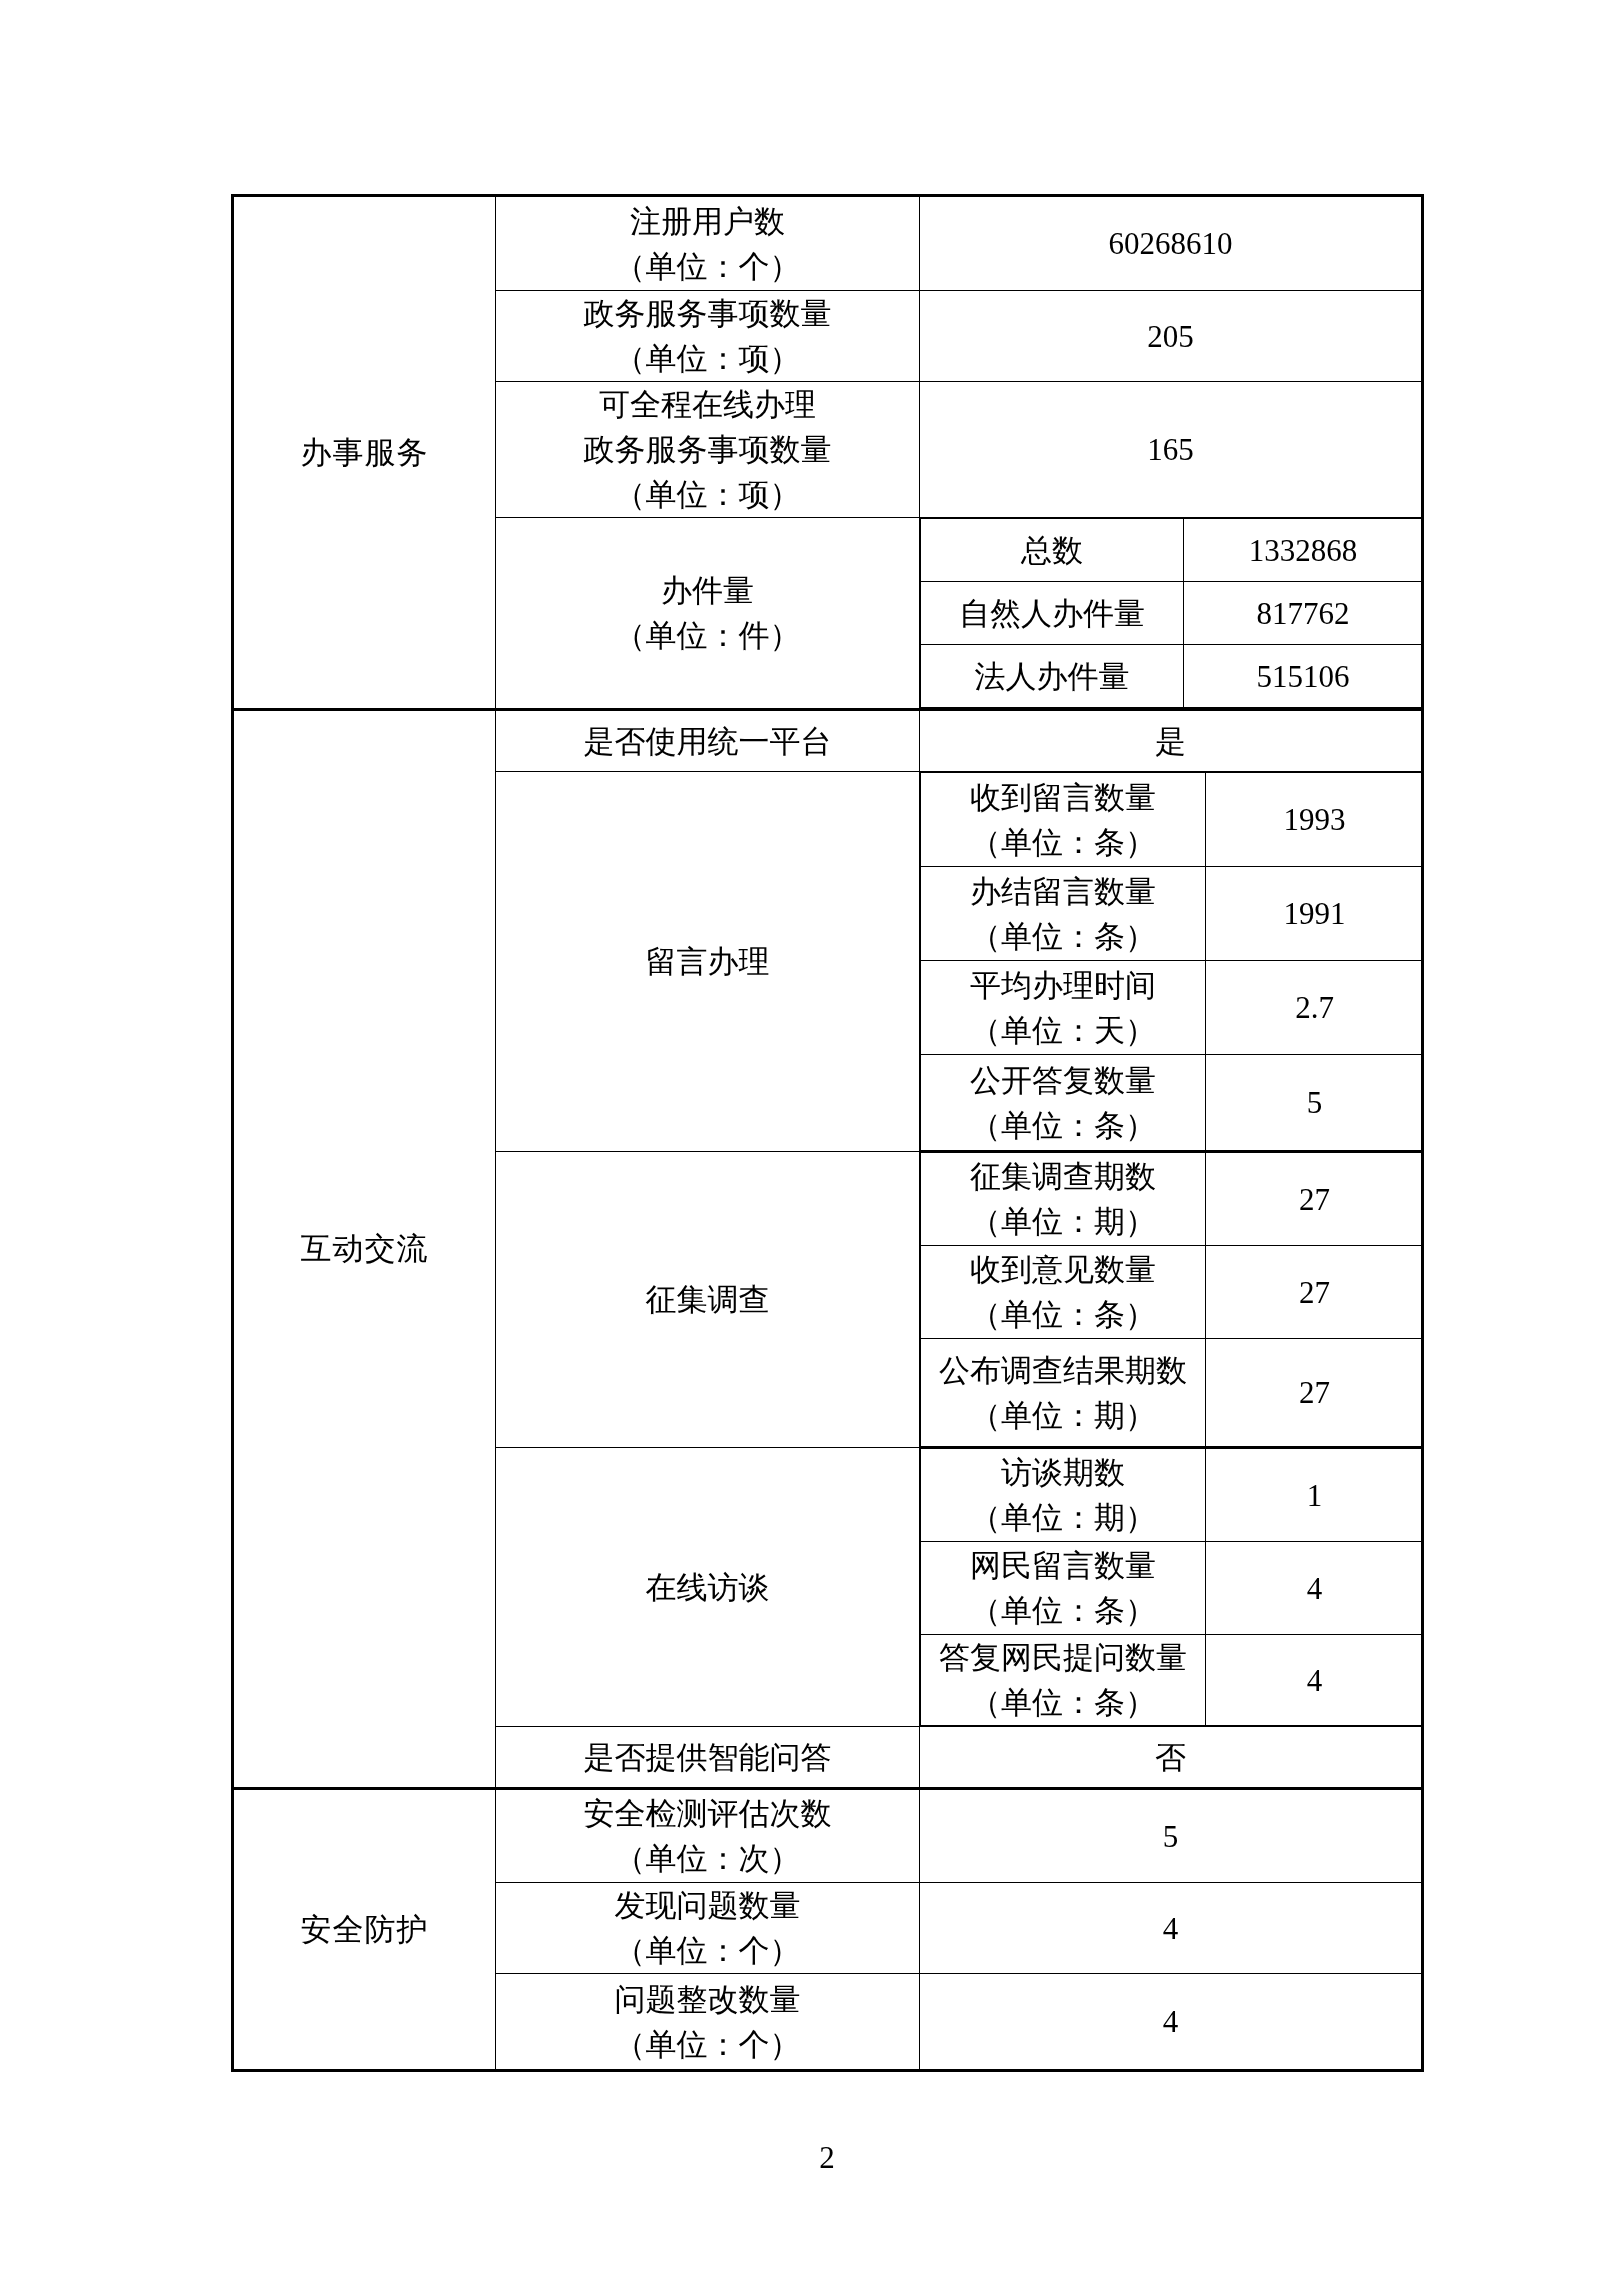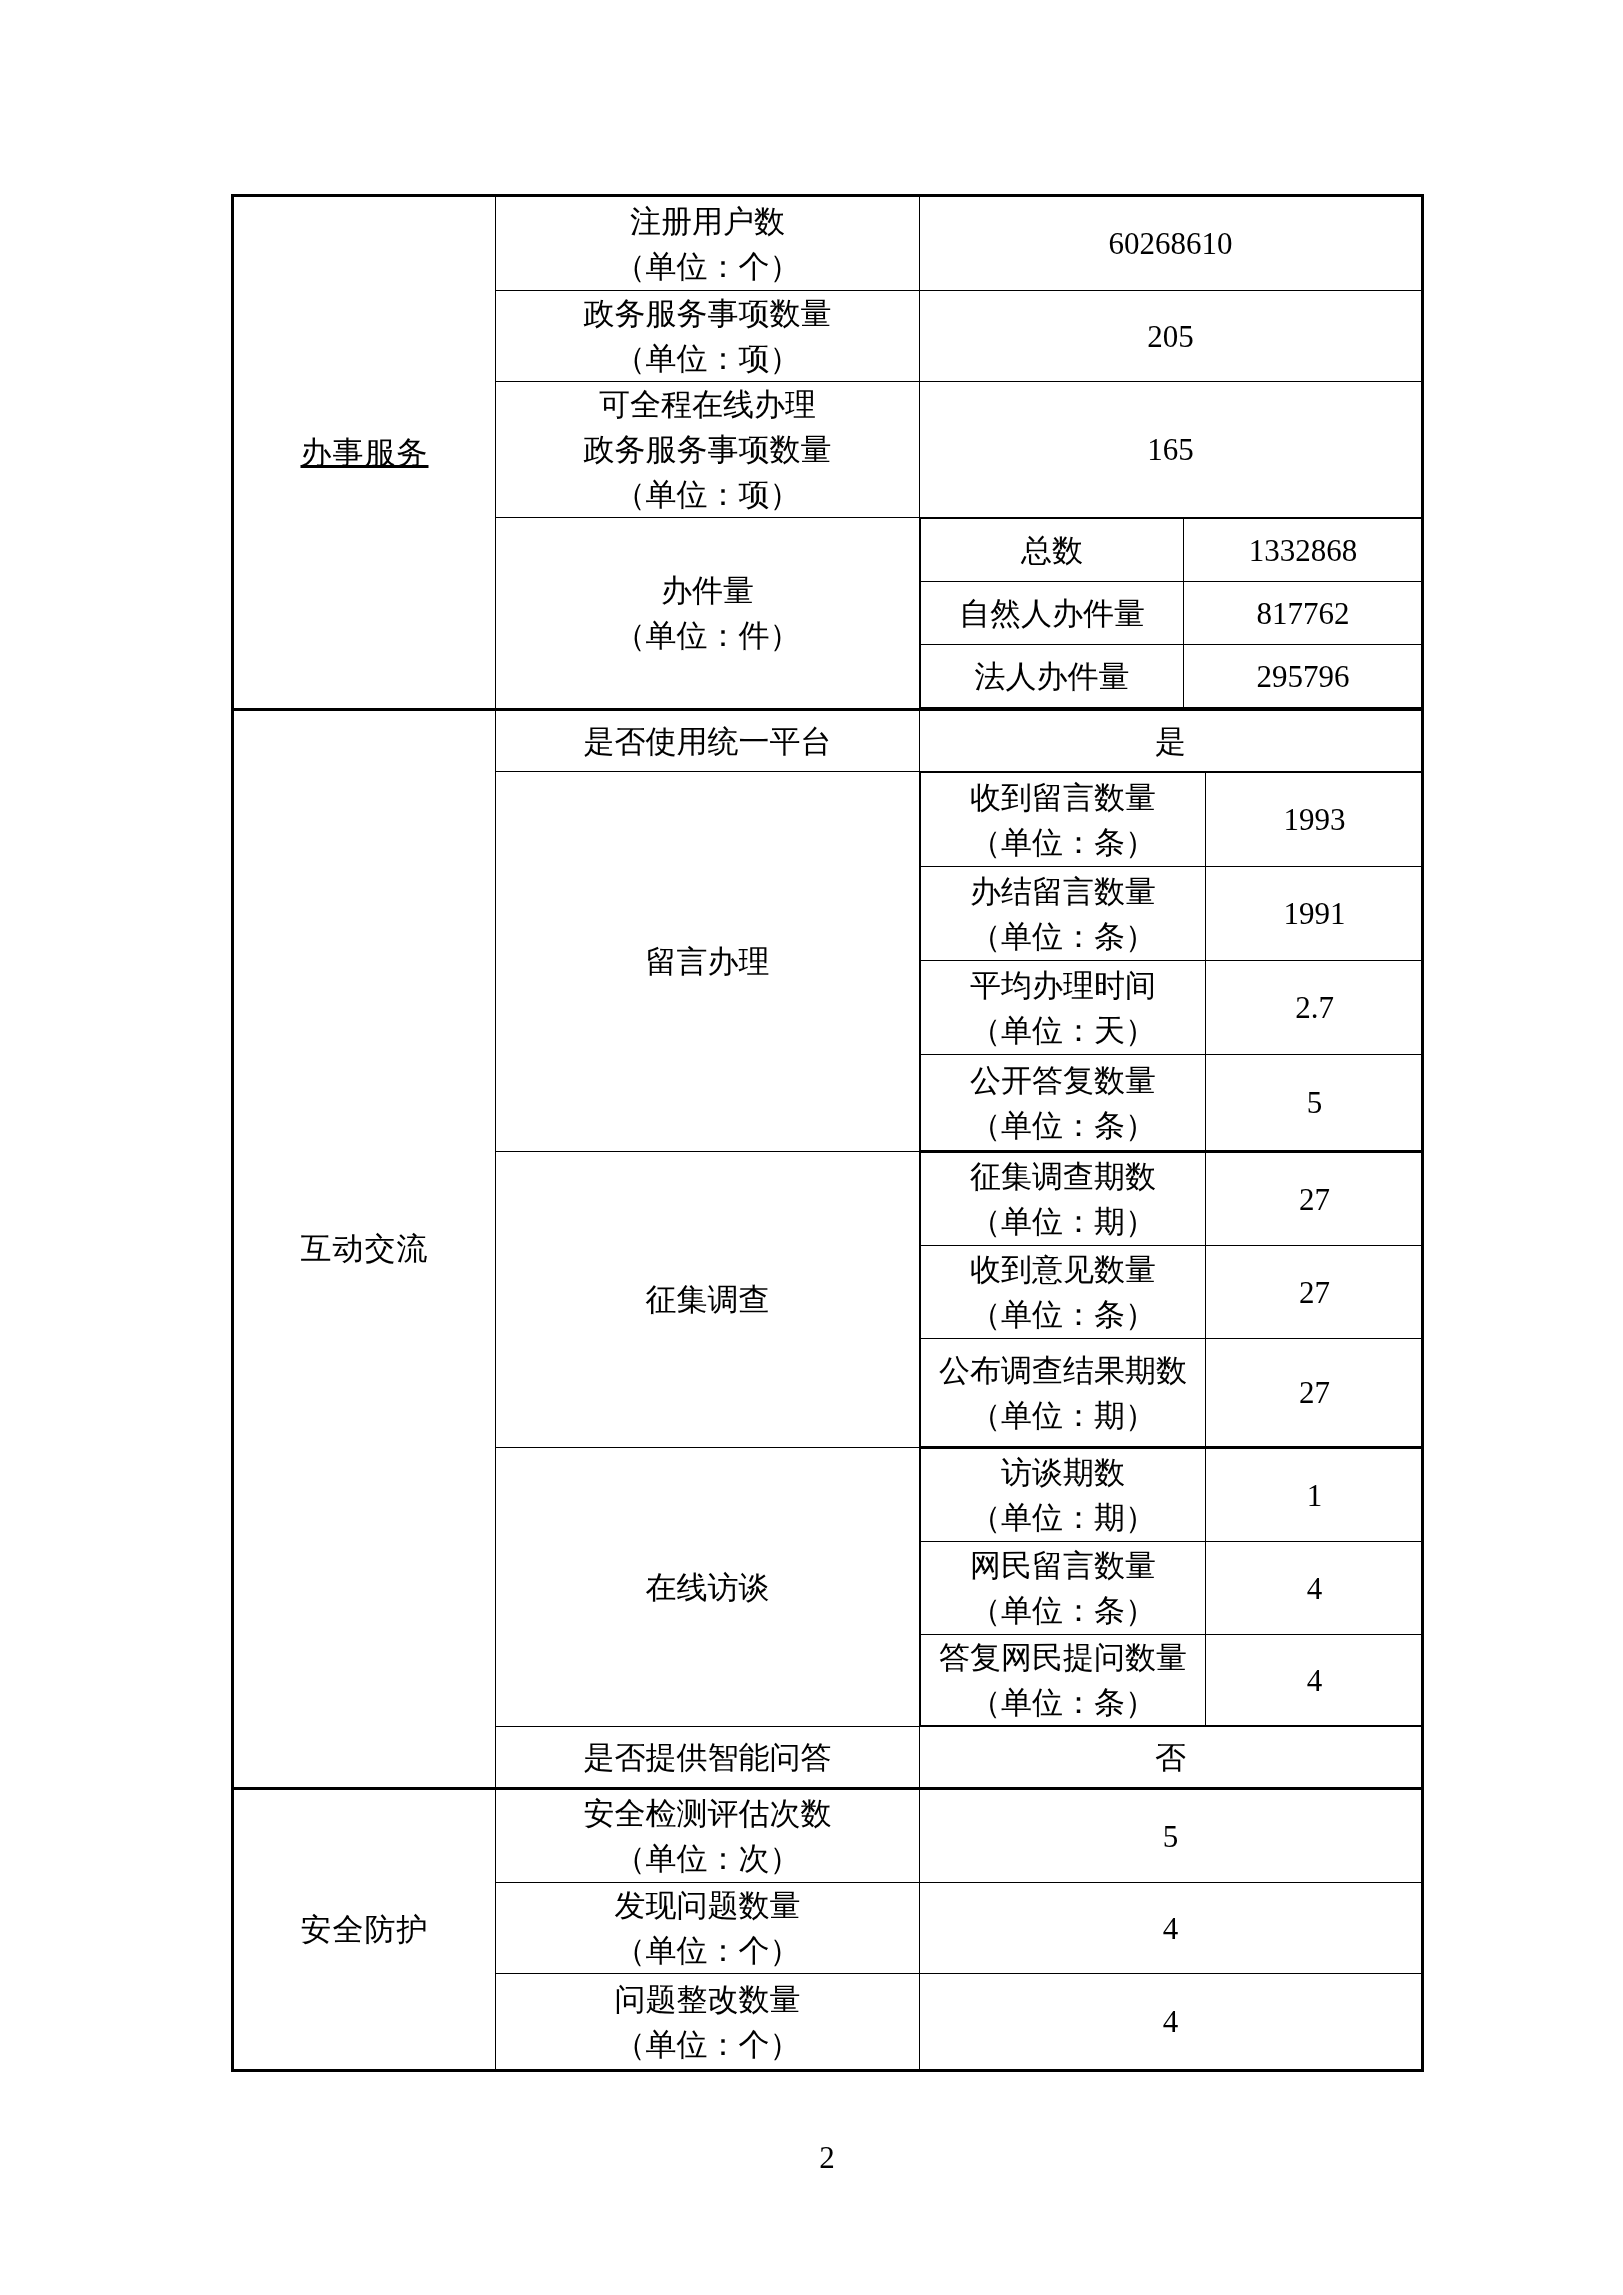--- a/index.html
+++ b/index.html
@@ -37,21 +37,20 @@
     letter-spacing: 1px;
   }
   td.cat-top {
     vertical-align: top;
   }
   .first-row-band {
     height: 93px;
     display: flex;
     align-items: center;
     justify-content: center;
-    text-decoration: underline;
   }
   td.lbl, td.val {
     white-space: pre-line;
     line-height: 45px;
   }
   td.nest {
     padding: 0;
     vertical-align: top;
   }
   table.sub {
@@ -124,21 +123,21 @@
               <tr style="height:63px">
           <td>总数</td>
           <td>1332868</td>
         </tr>
         <tr style="height:63px">
           <td>自然人办件量</td>
           <td>817762</td>
         </tr>
         <tr style="height:63px">
           <td>法人办件量</td>
-          <td>295796</td>
+          <td>515106</td>
         </tr>
       </tbody>
           </table>
     </td>
   </tr>
 
   <tr class="sec" style="height:62px">
     <td class="cat" rowspan="5">互动交流</td>
     <td class="lbl">是否使用统一平台</td>
     <td class="val">是</td>

